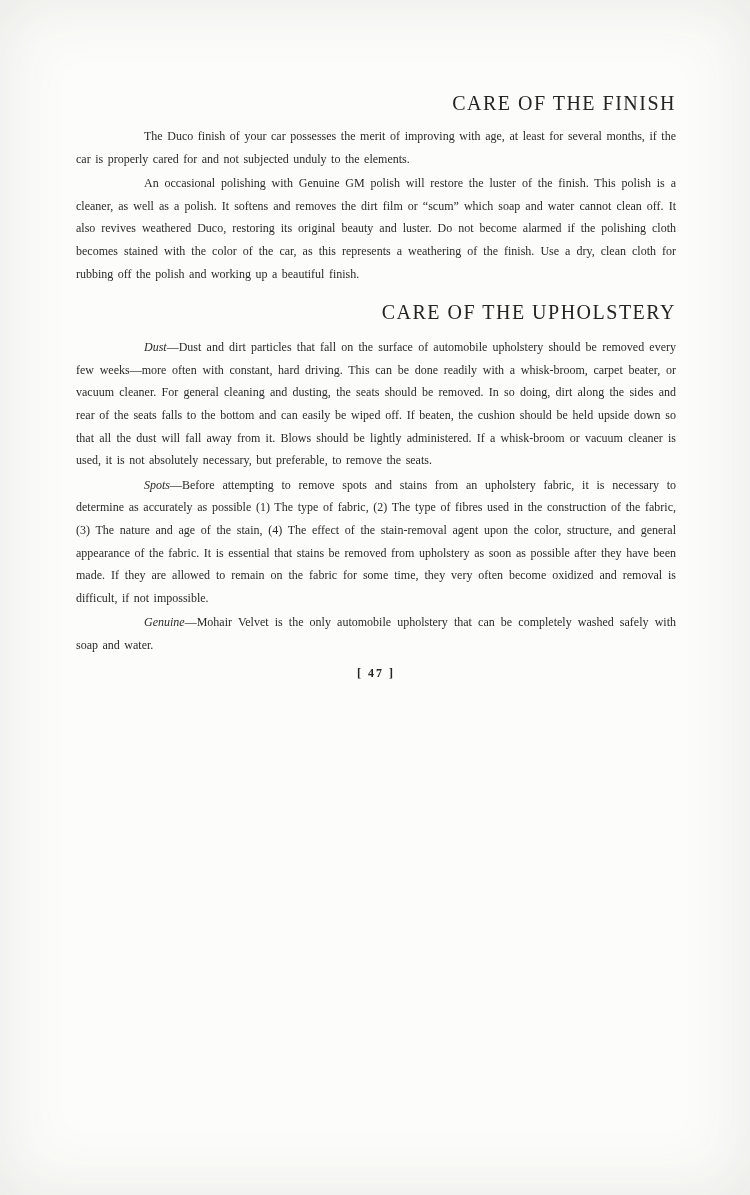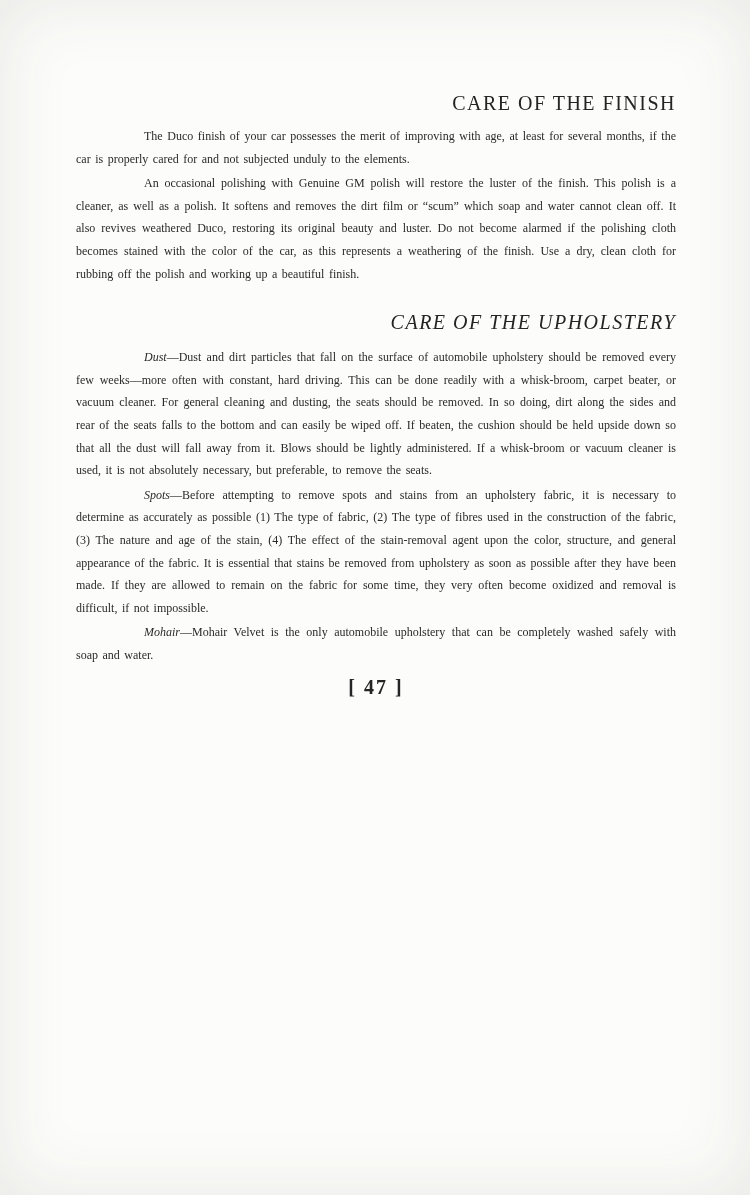--- a/index.html
+++ b/index.html
@@ -25,59 +25,58 @@
   }
   .heading {
     font-size: 20px;
     font-weight: normal;
     letter-spacing: 1.5px;
     text-align: right;
     margin: 0 0 10px 0;
     color: #242424;
   }
   .section-upholstery .heading {
-    margin-top: 26px;
+    margin-top: 16px;
     margin-bottom: 12px;
-    font-style: italic;
   }
   .para {
     margin: 0 0 2px 0;
     font-size: 12px;
     line-height: 22.6px;
     text-align: justify;
     text-indent: 30px;
     word-spacing: 1.5px;
     color: #2a2a2a;
   }
   .lead {
     font-style: italic;
     margin-left: 38px;
   }
   .folio {
     margin-top: 10px;
     text-align: center;
-    font-size: 20px;
+    font-size: 12px;
     font-weight: bold;
     letter-spacing: 2px;
     color: #242424;
   }
 </style>
 </head>
 <body>
 
 <div class="scan-page">
 
   <section class="section-finish">
     <h1 class="heading">CARE OF THE FINISH</h1>
     <p class="para"><span class="lead"></span><span>The Duco finish of your car possesses the merit of improving with age, at least for several months, if the car is properly cared for and not subjected unduly to the elements.</span></p>
     <p class="para"><span class="lead"></span><span>An occasional polishing with Genuine GM polish will restore the luster of the finish. This polish is a cleaner, as well as a polish. It softens and removes the dirt film or “scum” which soap and water cannot clean off. It also revives weathered Duco, restoring its original beauty and luster. Do not become alarmed if the polishing cloth becomes stained with the color of the car, as this represents a weathering of the finish. Use a dry, clean cloth for rubbing off the polish and working up a beautiful finish.</span></p>
   </section>
 
   <section class="section-upholstery">
     <h1 class="heading">CARE OF THE UPHOLSTERY</h1>
     <p class="para"><span class="lead">Dust</span><span>—Dust and dirt particles that fall on the surface of automobile upholstery should be removed every few weeks—more often with constant, hard driving. This can be done readily with a whisk-broom, carpet beater, or vacuum cleaner. For general cleaning and dusting, the seats should be removed. In so doing, dirt along the sides and rear of the seats falls to the bottom and can easily be wiped off. If beaten, the cushion should be held upside down so that all the dust will fall away from it. Blows should be lightly administered. If a whisk-broom or vacuum cleaner is used, it is not absolutely necessary, but preferable, to remove the seats.</span></p>
     <p class="para"><span class="lead">Spots</span><span>—Before attempting to remove spots and stains from an upholstery fabric, it is necessary to determine as accurately as possible (1) The type of fabric, (2) The type of fibres used in the construction of the fabric, (3) The nature and age of the stain, (4) The effect of the stain-removal agent upon the color, structure, and general appearance of the fabric. It is essential that stains be removed from upholstery as soon as possible after they have been made. If they are allowed to remain on the fabric for some time, they very often become oxidized and removal is difficult, if not impossible.</span></p>
-    <p class="para"><span class="lead">Mohair</span><span>—Mohair Velvet is the only automobile upholstery that can be completely washed safely with soap and water.</span></p>
+    <p class="para"><span class="lead">Genuine</span><span>—Mohair Velvet is the only automobile upholstery that can be completely washed safely with soap and water.</span></p>
   </section>
 
   <footer class="folio">[ 47 ]</footer>
 
 </div>
 
 </body></html>

